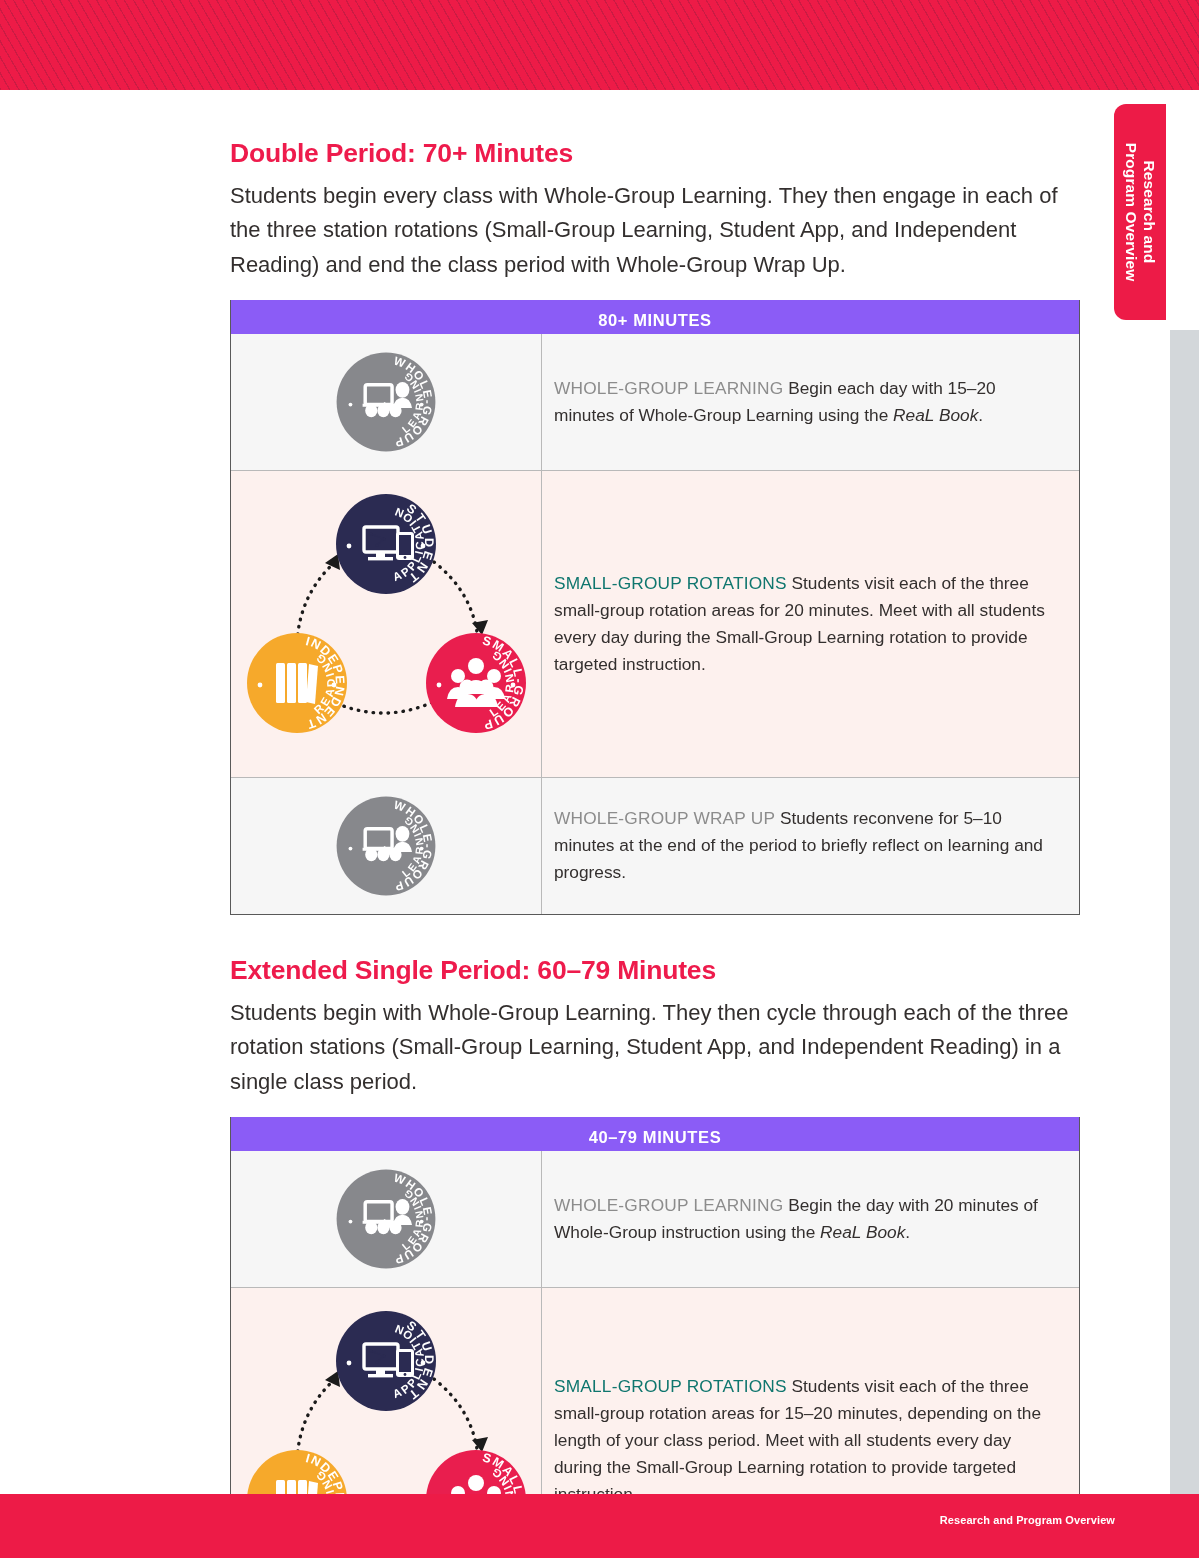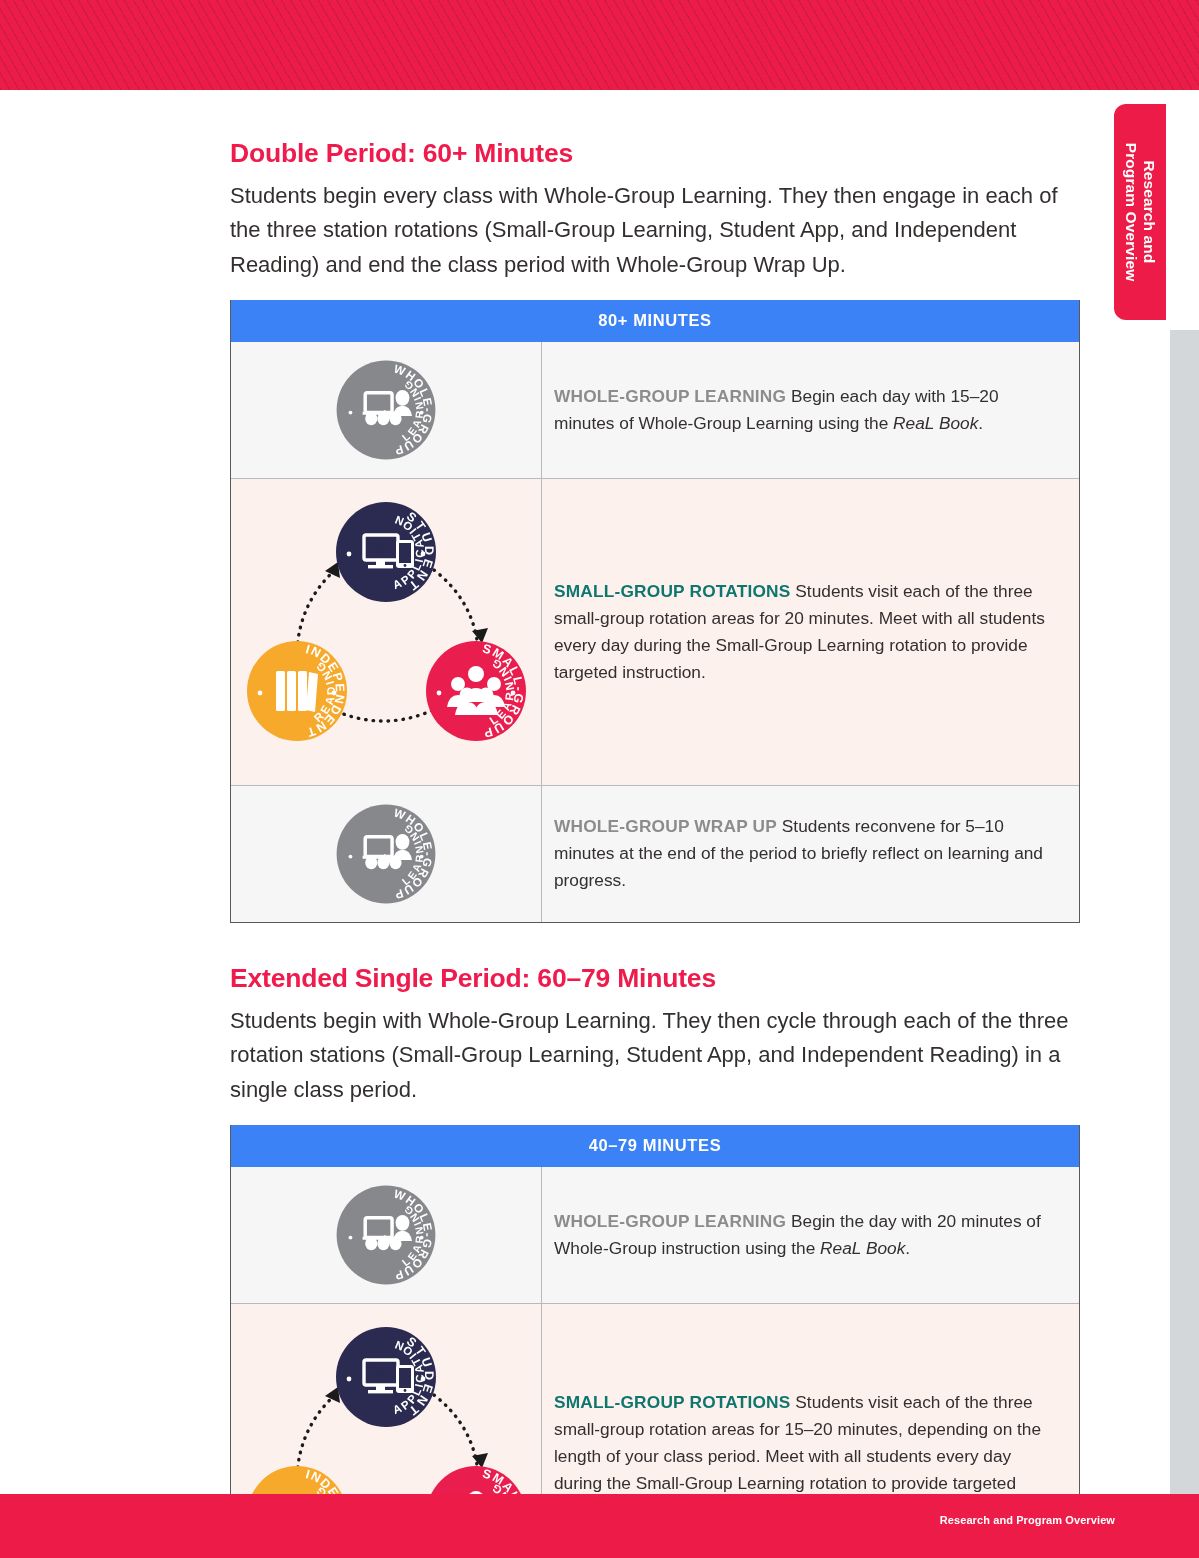--- a/index.html
+++ b/index.html
@@ -63,43 +63,43 @@
     margin-bottom: 18px;
   }
 
   
   .sched {
     border: 1.4px solid #595959;
     border-top: none;
     width: 850px;
   }
   .sched-head {
-    background: #3b82f6; color: #ffffff;
+    background: #8b5cf6; color: #ffffff;
     font-size: 16.5px; font-weight: bold; letter-spacing: 0.6px;
-    text-align: center; padding: 11px 0 12px;
+    text-align: center; padding: 11px 0 4px;
   }
   .sched-row { display: flex; align-items: stretch; }
   .sched-row + .sched-row { border-top: 1.2px solid #b9b9b9; }
   .row-grey { background: #f6f6f6; }
   .row-pink { background: #fdf1ee; }
 
   .cell-icon {
     width: 311px; flex: 0 0 311px;
     border-right: 1.2px solid #b9b9b9;
     display: flex; align-items: center; justify-content: center;
     padding: 16px 0;
   }
   .cell-text {
     flex: 1 1 auto;
     display: flex; align-items: center;
     padding: 18px 30px 18px 12px;
     color: #332f2e;
     font-size: 17.3px; line-height: 1.56;
   }
-  .cell-text .lbl { font-weight: bold; letter-spacing: 0.2px; margin-top: 20px; }
+  .cell-text .lbl { font-weight: normal; letter-spacing: 0.2px; margin-top: 20px; }
   .lbl-grey { color: #8c8c8c; }
   .lbl-red  { color: #0f766e; }
   .bookname { font-style: italic; }
 
   
   .badge { position: relative; }
   .badge svg { display: block; }
 
   
   .rotation { position: relative; }
@@ -131,21 +131,21 @@
       <span>Research and</span><br>
       <span>Program Overview</span>
     </div>
   </div>
 
   <div class="edge-bar"></div>
 
   <div class="content">
 
     <div style="height:138px"></div>
-    <h2 class="section-title">Double Period: 60+ Minutes</h2>
+    <h2 class="section-title">Double Period: 70+ Minutes</h2>
     <p class="section-intro">Students begin every class with Whole-Group Learning. They then engage in each of the three station rotations (Small-Group Learning, Student App, and Independent Reading) and end the class period with Whole-Group Wrap Up.</p>
 
     <div class="sched">
       <div class="sched-head">80+ MINUTES</div>
 
       <div class="sched-row row-grey">
         <div class="cell-icon">
           <div class="badge">
             <svg width="104" height="104" viewBox="0 0 120 120" aria-hidden="true">
               <circle cx="60" cy="60" r="57" fill="#87888c"></circle>

